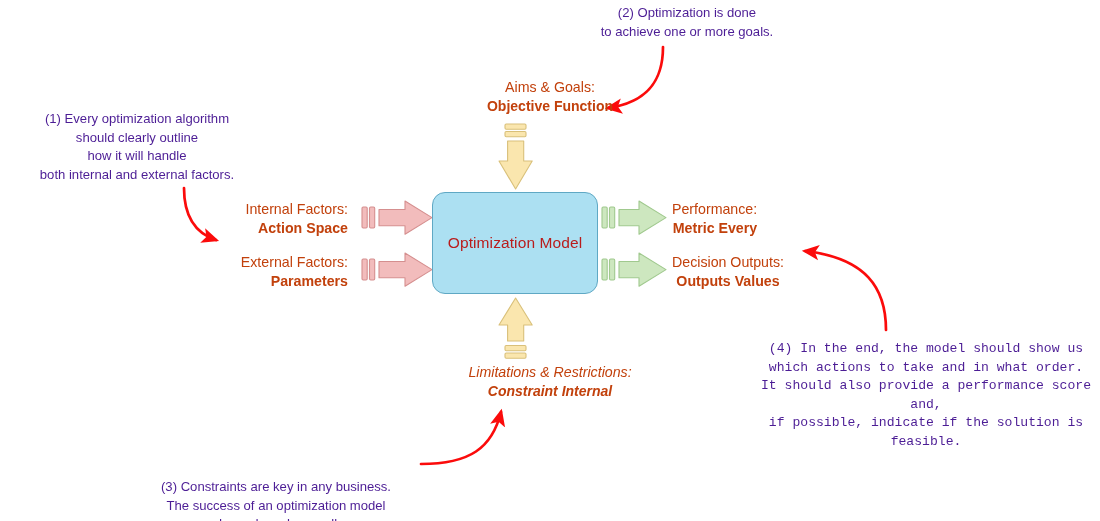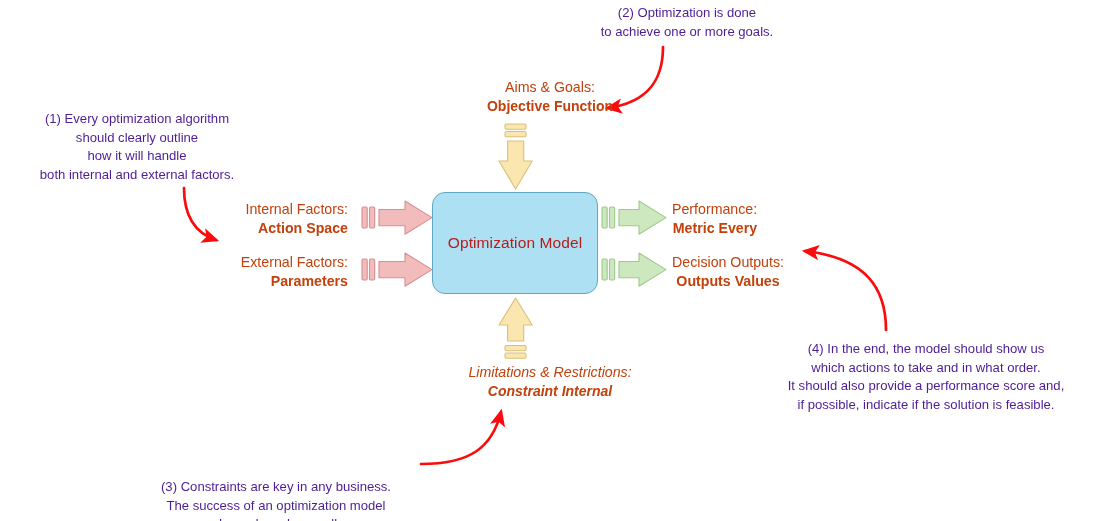--- a/index.html
+++ b/index.html
@@ -74,21 +74,21 @@
   .anno {
     position: absolute;
     color: #4c1d95;
     font-size: 13.1px;
     line-height: 1.42;
     white-space: pre-line;
   }
   #anno-1 { left: 4px;   top: 110px; width: 266px; text-align: center; }
   #anno-2 { left: 556px; top: 4px;   width: 262px; text-align: center; }
   #anno-3 { left: 116px; top: 440px; width: 320px; text-align: center; margin-top: 38px; }
-  #anno-4 { left: 752px; top: 340px; width: 348px; text-align: center; }
+  #anno-4 { left: 752px; top: 340px; width: 348px; text-align: center; font-family: Liberation Mono, monospace; }
 </style>
 </head>
 <body>
 
 <div id="canvas">
 
   <svg id="arrow-layer" viewBox="0 0 1100 521">
     <defs>
       <marker id="redhead" markerWidth="7" markerHeight="7" refX="5.2" refY="3.1" orient="auto" markerUnits="strokeWidth">
         <path d="M0,0.25 L6.4,3.1 L0,5.95 L1.5,3.1 Z" fill="#fb0b0b"></path>

